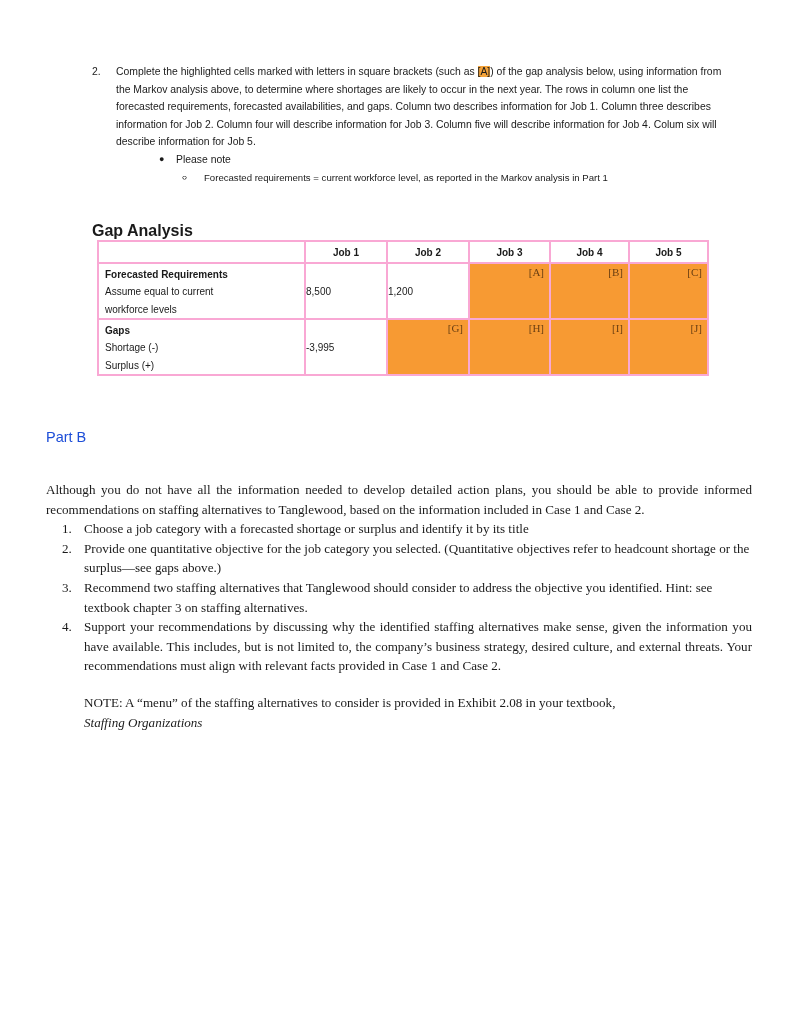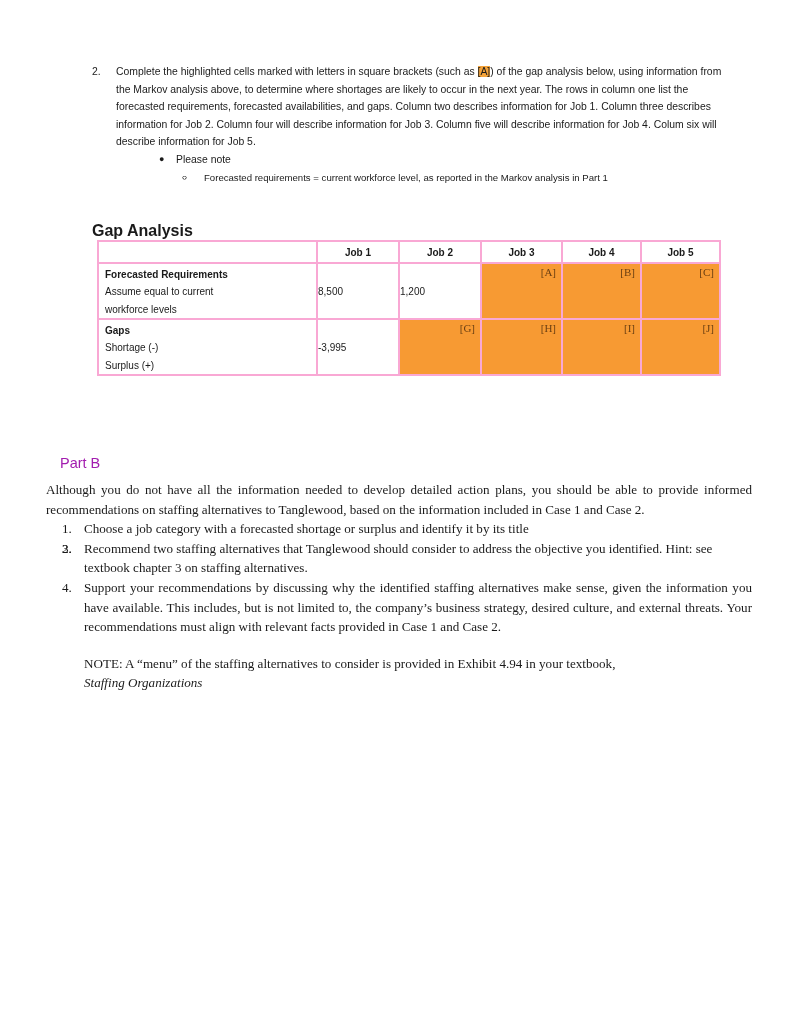--- a/index.html
+++ b/index.html
@@ -93,21 +93,21 @@
     }
     table.gap th {
       height: 20px;
       font-weight: bold;
       text-align: center;
       vertical-align: middle;
       font-size: 10px;
     }
     table.gap td.label {
       width: 190px;
-      padding: 2px 21px 0 6px;
+      padding: 2px 9px 0 6px;
       line-height: 17.3px;
       height: 52px;
     }
     table.gap td.label b { font-weight: bold; }
     table.gap td.val {
       vertical-align: middle;
       padding-right: 5px;
     }
     table.gap td.orange {
       background: #f79a33;
@@ -121,24 +121,23 @@
     .c1 { width: 80px; }
     .c2 { width: 80px; }
     .c3 { width: 79px; }
     .c4 { width: 77px; }
     .c5 { width: 77px; }
 
     
     .partb-title {
       position: absolute;
       left: 46px;
-      top: 455px;
+      top: 429px;
       font-size: 14.5px;
-      color: #a21caf;
-      margin-left: 14px;
+      color: #1d4ed8;
     }
     .partb {
       position: absolute;
       left: 46px;
       top: 480px;
       width: 706px;
       font-size: 13.1px;
       line-height: 19.6px;
     }
     .partb p { margin: 0; }
@@ -242,27 +241,28 @@
 
 <div class="partb serif">
   <p class="justify">Although you do not have all the information needed to develop detailed action plans, you should be able to provide informed recommendations on staffing alternatives to Tanglewood, based on the information included in Case 1 and Case 2.</p>
   <ol>
     <li>
       <span class="n">1.</span>
       <span>Choose a job category with a forecasted shortage or surplus and identify it by its title</span>
     </li>
     <li>
       <span class="n">2.</span>
+      <span>Provide one quantitative objective for the job category you selected. (Quantitative objectives refer to headcount shortage or the surplus—see gaps above.)</span>
     </li>
     <li>
       <span class="n">3.</span>
       <span>Recommend two staffing alternatives that Tanglewood should consider to address the objective you identified.  Hint:  see textbook chapter 3 on staffing alternatives.</span>
     </li>
     <li class="justify">
       <span class="n">4.</span>
       <span>Support your recommendations by discussing why the identified staffing alternatives make sense, given the information you have available. This includes, but is not limited to, the company’s business strategy, desired culture, and external threats. Your recommendations must align with relevant facts provided in Case 1 and Case 2.</span>
     </li>
   </ol>
   <p class="note">
-    <span>NOTE: A “menu” of the staffing alternatives to consider is provided in Exhibit 4.94 in your textbook,</span><br>
+    <span>NOTE: A “menu” of the staffing alternatives to consider is provided in Exhibit 2.08 in your textbook,</span><br>
     <i>Staffing Organizations</i>
   </p>
 </div>
 
 </body></html>

